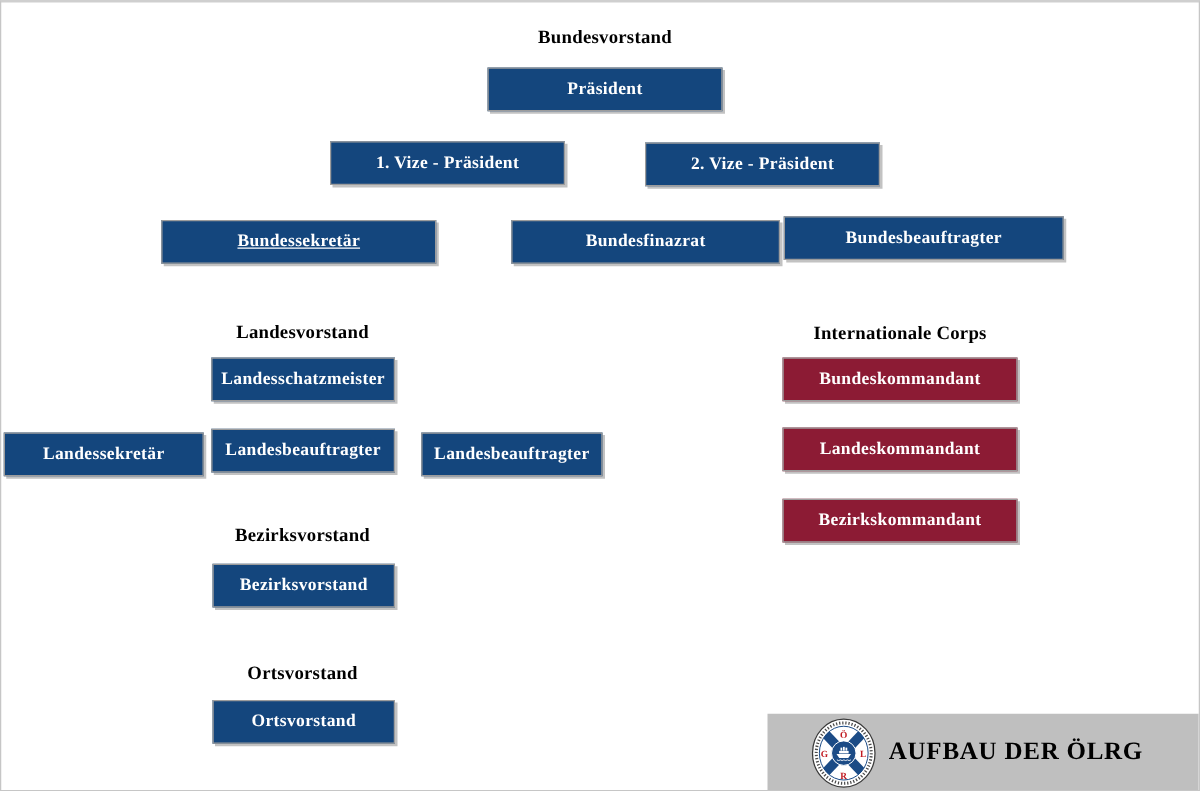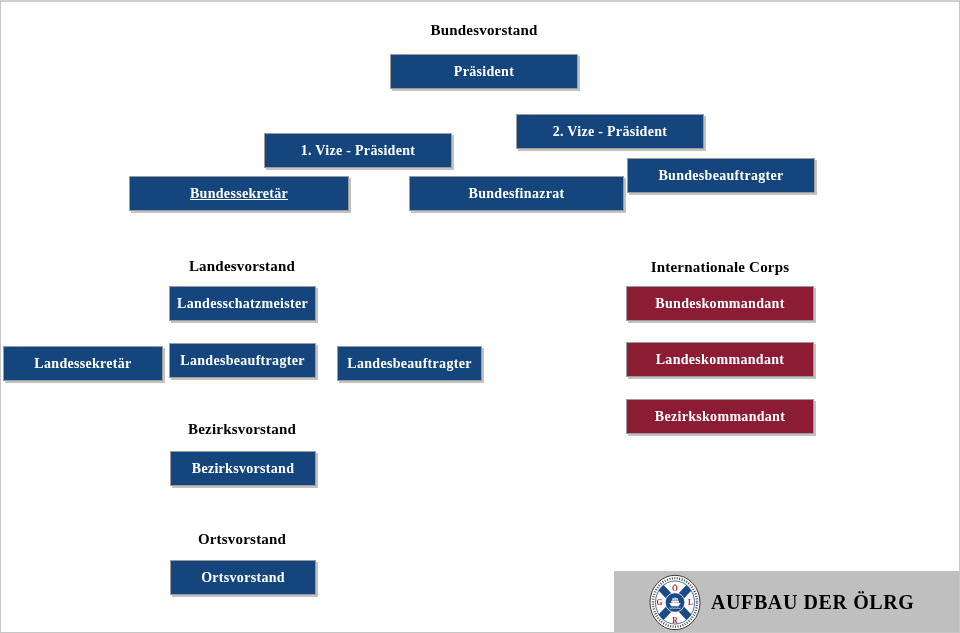--- a/index.html
+++ b/index.html
@@ -68,25 +68,25 @@
 
 <div class="canvas">
 
   <div class="heading" style="left:383px; top:20px;">Bundesvorstand</div>
   <div class="heading" style="left:141px; top:256px;">Landesvorstand</div>
   <div class="heading" style="left:619px; top:257px;">Internationale Corps</div>
   <div class="heading" style="left:141px; top:419px;">Bezirksvorstand</div>
   <div class="heading" style="left:141px; top:529px;">Ortsvorstand</div>
 
   <div class="node blue" style="left:389px; top:52px;  width:188px;">Präsident</div>
-  <div class="node blue" style="left:263px; top:111px; width:188px;margin-top:20px;">1. Vize - Präsident</div>
+  <div class="node blue" style="left:263px; top:111px; width:188px;">1. Vize - Präsident</div>
   <div class="node blue" style="left:515px; top:112px; width:188px;">2. Vize - Präsident</div>
   <div class="node blue" style="left:128px; top:174px; width:220px;text-decoration:underline;">Bundessekretär</div>
   <div class="node blue" style="left:408px; top:174px; width:215px;">Bundesfinazrat</div>
-  <div class="node blue" style="left:626px; top:156px; width:188px;">Bundesbeauftragter</div>
+  <div class="node blue" style="left:626px; top:171px; width:224px;">Bundesbeauftragter</div>
 
   <div class="node blue" style="left:168px; top:284px; width:147px;">Landesschatzmeister</div>
   <div class="node blue" style="left:2px;   top:344px; width:160px;">Landessekretär</div>
   <div class="node blue" style="left:168px; top:341px; width:147px;">Landesbeauftragter</div>
   <div class="node blue" style="left:336px; top:344px; width:145px;">Landesbeauftragter</div>
 
   <div class="node maroon" style="left:625px; top:284px; width:188px;">Bundeskommandant</div>
   <div class="node maroon" style="left:625px; top:340px; width:188px;">Landeskommandant</div>
   <div class="node maroon" style="left:625px; top:397px; width:188px;">Bezirkskommandant</div>
 

